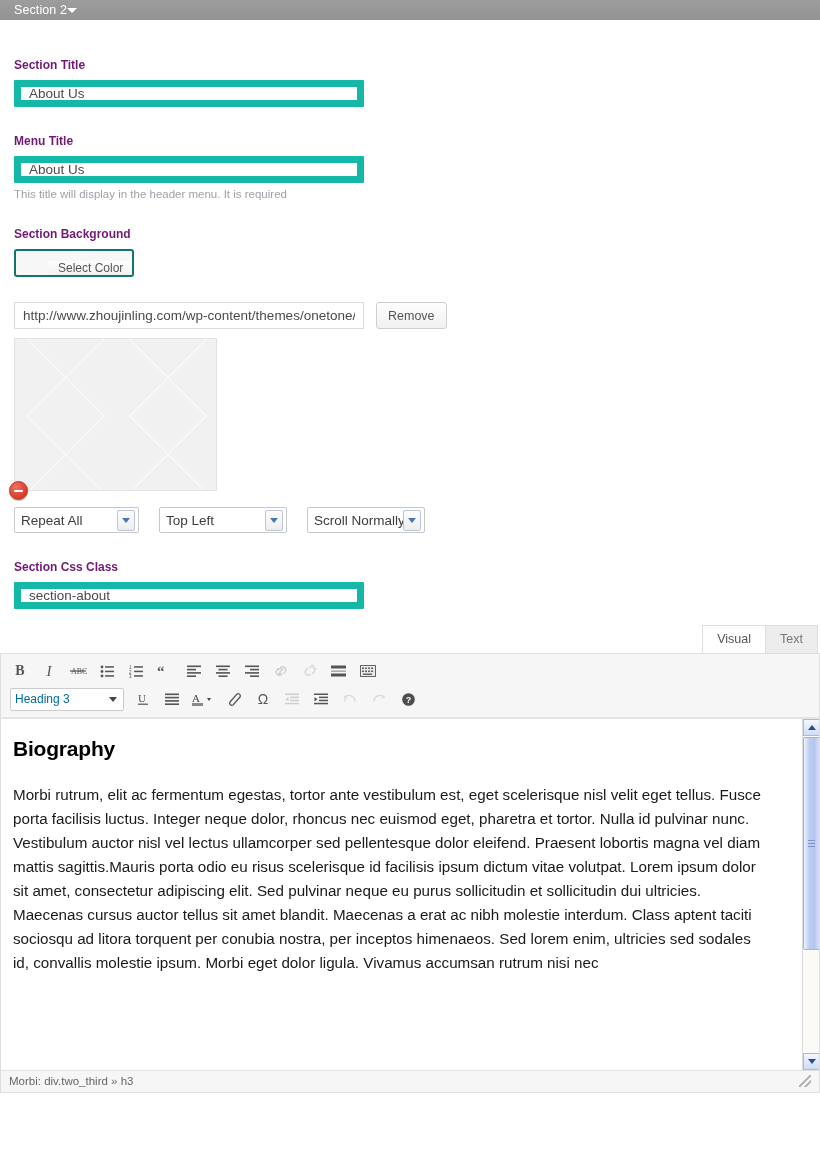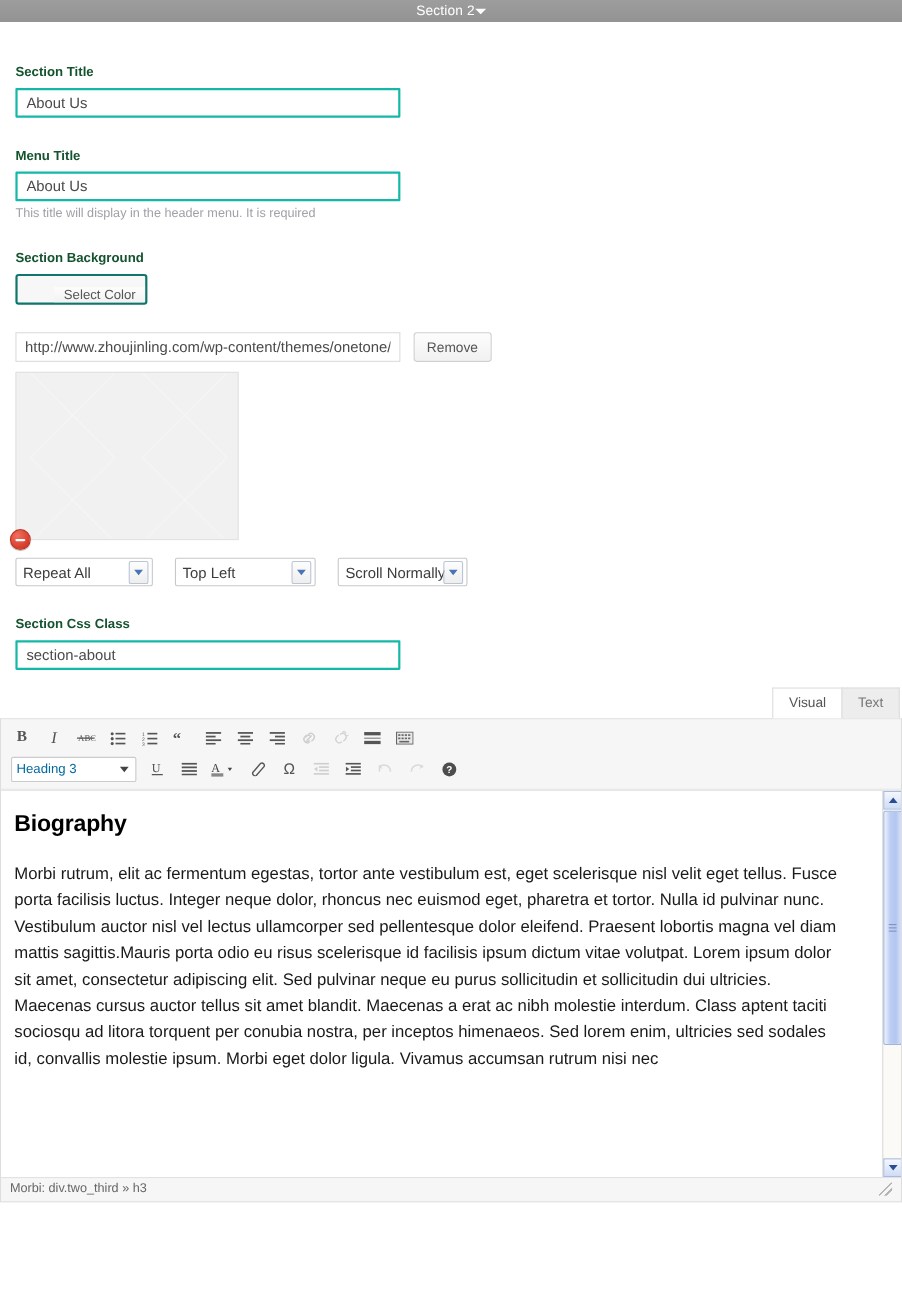--- a/index.html
+++ b/index.html
@@ -19,49 +19,49 @@
 
   
   .section-header {
     height: 20px;
     background: #979797;
     background: linear-gradient(to bottom, #9d9d9d 0%, #939393 100%);
     color: #ffffff;
     display: flex;
     align-items: center;
     padding: 0 10px 0 14px;
-    justify-content: center;
+    justify-content: flex-start;
     font-size: 12.5px;
     letter-spacing: .1px;
   }
   .section-header-title { color:#fff; font-weight: 400; }
   .collapse-arrow {
     width: 0; height: 0;
     border-left: 5px solid transparent;
     border-right: 5px solid transparent;
     border-top: 5px solid #ffffff;
     margin-right: 4px;
   }
 
   
   .form-wrap { padding: 0 14px; }
   .field-label {
     font-size: 12px;
     font-weight: bold;
-    color: #14532d;
+    color: #701a75;
     margin-top: 27px;
     margin-bottom: 8px;
   }
   .field-label.first { margin-top: 38px; }
 
   input.text-input {
     box-sizing: border-box;
     width: 350px;
     height: 27px;
-    border: 2px solid #14b8a6;
+    border: 7px solid #14b8a6;
     background: #fff;
     font-family: "Liberation Sans", sans-serif;
     font-size: 13.5px;
     color: #4a4a4a;
     padding: 2px 8px;
     outline: none;
     border-radius: 1px;
   }
   .help-text {
     font-size: 11.5px;

